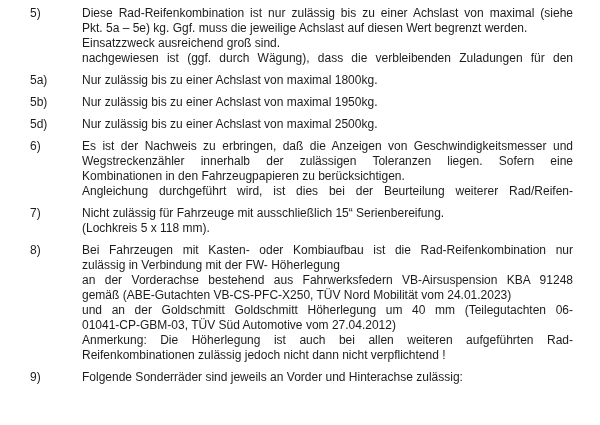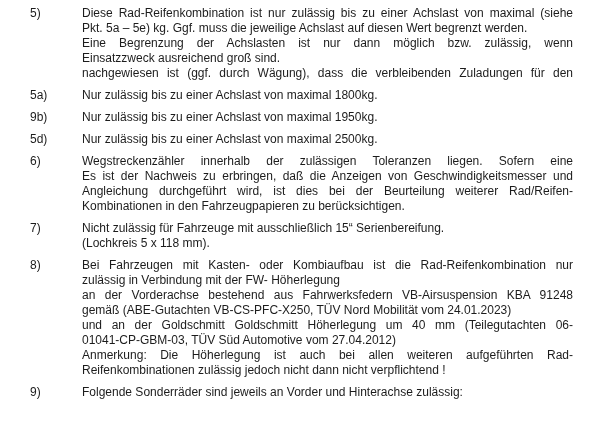--- a/index.html
+++ b/index.html
@@ -49,50 +49,49 @@
 </style>
 </head>
 <body>
 
 <div class="page" style="background: rgb(255, 255, 255); color: rgb(28, 28, 28);">
     <div class="item">
       <div class="num">5)</div>
       <div class="body">
         <div class="line just"><span>Diese Rad-Reifenkombination ist nur zulässig bis zu einer Achslast von maximal (siehe</span></div>
         <div class="line"><span>Pkt. 5a – 5e) kg. Ggf. muss die jeweilige Achslast auf diesen Wert begrenzt werden.</span></div>
-        <div class="line just"><span>Eine Begrenzung der Achslasten ist nur dann möglich bzw. zulässig, wenn</span></div>
         <div class="line"><span>Einsatzzweck ausreichend groß sind.</span></div>
         <div class="line just"><span>nachgewiesen ist (ggf. durch Wägung), dass die verbleibenden Zuladungen für den</span></div>
       </div>
     </div>
     <div class="item">
       <div class="num">5a)</div>
       <div class="body">
         <div class="line"><span>Nur zulässig bis zu einer Achslast von maximal 1800kg.</span></div>
       </div>
     </div>
     <div class="item">
-      <div class="num">9b)</div>
+      <div class="num">5b)</div>
       <div class="body">
         <div class="line"><span>Nur zulässig bis zu einer Achslast von maximal 1950kg.</span></div>
       </div>
     </div>
     <div class="item">
       <div class="num">5d)</div>
       <div class="body">
         <div class="line"><span>Nur zulässig bis zu einer Achslast von maximal 2500kg.</span></div>
       </div>
     </div>
     <div class="item">
       <div class="num">6)</div>
       <div class="body">
+        <div class="line just"><span>Es ist der Nachweis zu erbringen, daß die Anzeigen von Geschwindigkeitsmesser und</span></div>
         <div class="line just"><span>Wegstreckenzähler innerhalb der zulässigen Toleranzen liegen. Sofern eine</span></div>
-        <div class="line just"><span>Es ist der Nachweis zu erbringen, daß die Anzeigen von Geschwindigkeitsmesser und</span></div>
+        <div class="line"><span>Kombinationen in den Fahrzeugpapieren zu berücksichtigen.</span></div>
         <div class="line just"><span>Angleichung durchgeführt wird, ist dies bei der Beurteilung weiterer Rad/Reifen-</span></div>
-        <div class="line"><span>Kombinationen in den Fahrzeugpapieren zu berücksichtigen.</span></div>
       </div>
     </div>
     <div class="item">
       <div class="num">7)</div>
       <div class="body">
         <div class="line"><span>Nicht zulässig für Fahrzeuge mit ausschließlich 15“ Serienbereifung.</span></div>
         <div class="line"><span>(Lochkreis 5 x 118 mm).</span></div>
       </div>
     </div>
     <div class="item">

